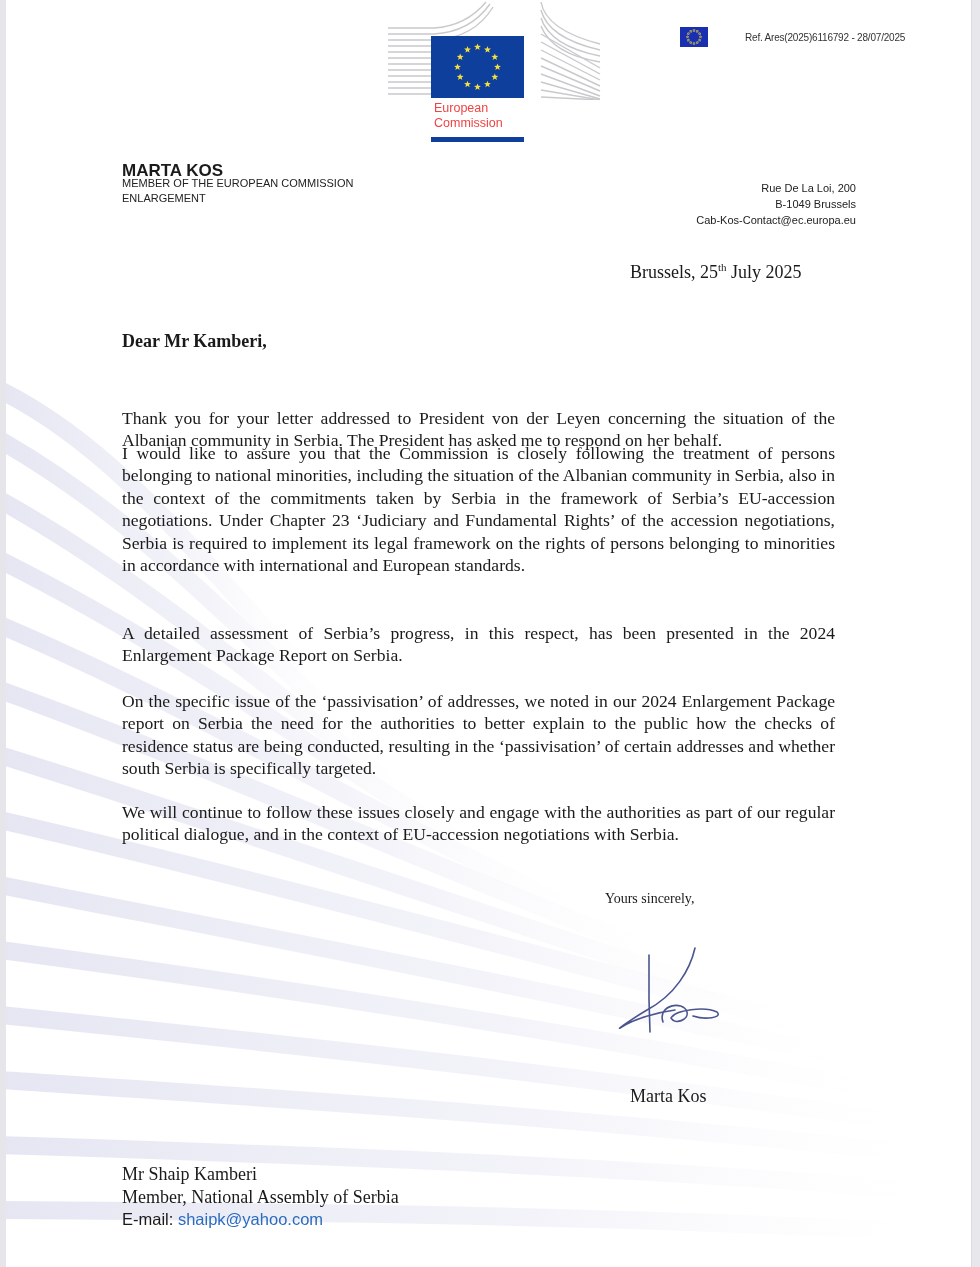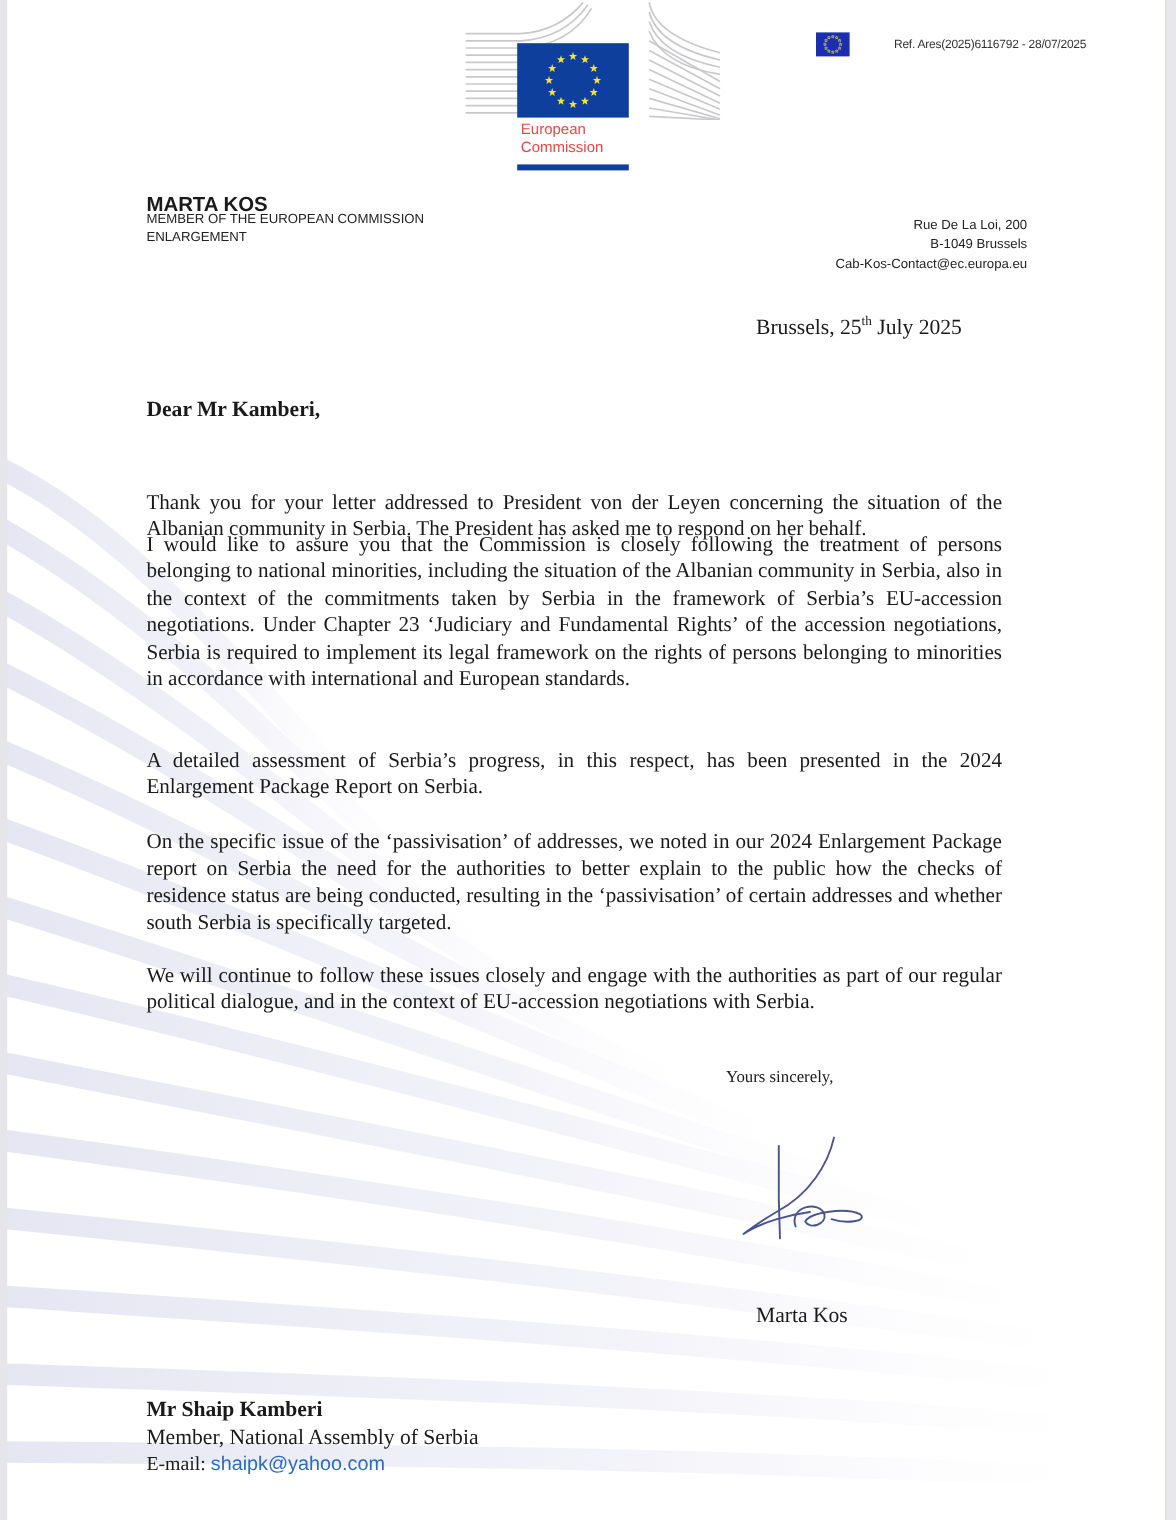--- a/index.html
+++ b/index.html
@@ -40,22 +40,22 @@
   .p2 { top:442px; }
   .p3 { top:622px; }
   .p4 { top:690px; }
   .p5 { top:801px; }
 
   .closing { position:absolute; left:605px; top:891px; font-size:14px; }
   .signature { position:absolute; left:605px; top:940px; width:130px; height:100px; }
   .signer { position:absolute; left:630px; top:1086px; font-size:18px; }
 
   .recipient { position:absolute; left:122px; top:1163px; font-size:18px; line-height:22.5px; }
-  .recipient .rname { font-weight:bold; }
-  .recipient .email-label { font-family:Liberation Serif, serif; font-size:16.5px; }
+  .recipient .rname { font-weight:normal; }
+  .recipient .email-label { font-family:Liberation Sans, sans-serif; font-size:16.5px; }
   .recipient .email-link { font-family:"Liberation Sans", sans-serif; font-size:16.5px; color:#2a6cc0; cursor:pointer; }
 </style>
 </head>
 <body>
 
 <svg class="bg-waves" viewBox="0 0 980 1267" preserveAspectRatio="none">
   <defs>
     <linearGradient id="fadeR" x1="0" y1="0" x2="1" y2="0">
       <stop offset="0" stop-color="#e6e6f3" stop-opacity="1"></stop>
       <stop offset="0.55" stop-color="#eeeef7" stop-opacity="0.7"></stop>

